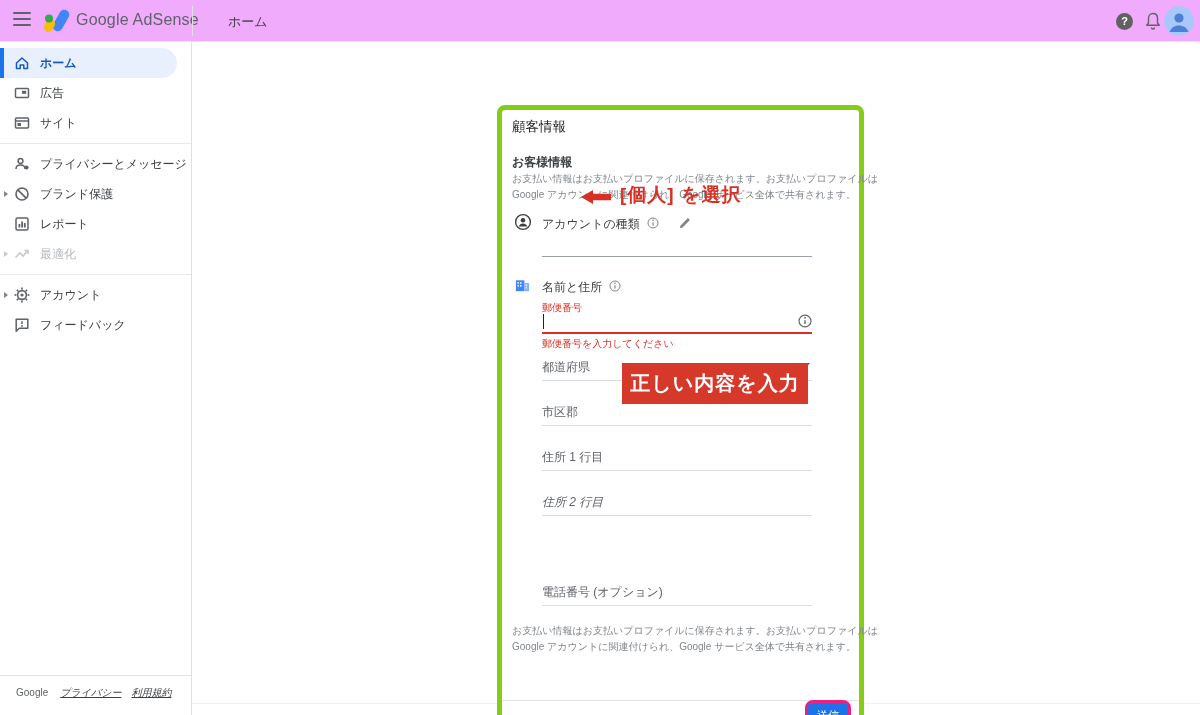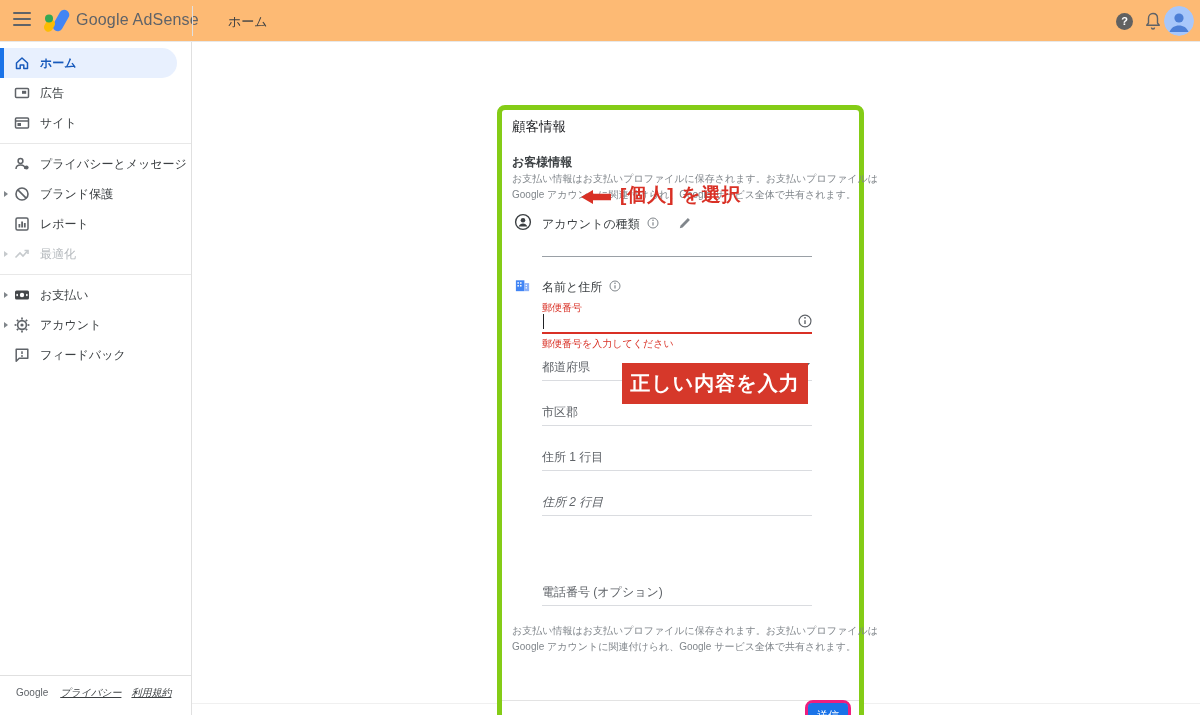--- a/index.html
+++ b/index.html
@@ -1,20 +1,20 @@
 <!DOCTYPE html>
 <html><head>
 <meta charset="utf-8">
 <style>
   * { margin:0; padding:0; box-sizing:border-box; }
   html,body { width:1200px; height:715px; overflow:hidden; background:#fff;
     font-family:"Liberation Sans","DejaVu Sans",sans-serif; color:#3c4043; }
 
   
-  .topbar { position:absolute; left:0; top:0; width:1200px; height:42px; background:#fdba74;
+  .topbar { position:absolute; left:0; top:0; width:1200px; height:42px; background:#f0abfc;
     border-bottom:1px solid #e8e8e8; z-index:30; }
   .hamburger { position:absolute; left:13px; top:12px; width:18px; height:14px; cursor:pointer; }
   .hamburger span { display:block; height:2px; background:#5f6368; margin-bottom:4px; border-radius:1px; }
   .logo { position:absolute; left:42px; top:9px; }
   .brand-text { position:absolute; left:76px; top:11px; font-size:16px; color:#5f6368; letter-spacing:.2px; }
   .tb-divider { position:absolute; left:192px; top:6px; width:1px; height:30px; background:#e0e0e0; }
   .tb-page-title { position:absolute; left:228px; top:13px; font-size:13px; color:#3c4043; }
   .help-btn { position:absolute; left:1116px; top:13px; width:17px; height:17px; border-radius:50%;
     background:#616161; color:#fff; font-size:11px; font-weight:bold; text-align:center; line-height:17px; cursor:pointer; }
   .bell-btn { position:absolute; left:1143px; top:11px; cursor:pointer; }
@@ -189,32 +189,20 @@
           <path d="M10.5 4.5 H14 V8" fill="none" stroke="#c6cacd" stroke-width="1.6"></path>
         </svg>
     </span>
     <span>最適化</span>
   </div>
   <div class="sb-divider"></div>
   <div class="sbitem">
     <span class="sb-caret"></span>
     <span class="sbicon">
       <svg width="16" height="16" viewBox="0 0 16 16">
-          <rect x="1" y="3.5" width="14" height="9" rx="1.5" fill="#44474a"></rect>
-          <circle cx="8" cy="8" r="2.2" fill="#fff"></circle>
-          <rect x="12.1" y="6.9" width="1.5" height="2.2" fill="#fff"></rect>
-          <rect x="2.4" y="6.9" width="1.5" height="2.2" fill="#fff"></rect>
-        </svg>
-    </span>
-    <span>お支払い</span>
-  </div>
-  <div class="sbitem">
-    <span class="sb-caret"></span>
-    <span class="sbicon">
-      <svg width="16" height="16" viewBox="0 0 16 16">
           <circle cx="8" cy="8" r="4.4" fill="none" stroke="#5f6368" stroke-width="1.6"></circle>
           <circle cx="8" cy="8" r="1.6" fill="#5f6368"></circle>
           <g stroke="#5f6368" stroke-width="1.7">
             <line x1="8" y1="0.6" x2="8" y2="2.4"></line>
             <line x1="8" y1="13.6" x2="8" y2="15.4"></line>
             <line x1="0.6" y1="8" x2="2.4" y2="8"></line>
             <line x1="13.6" y1="8" x2="15.4" y2="8"></line>
             <line x1="2.9" y1="2.9" x2="4.2" y2="4.2"></line>
             <line x1="11.8" y1="11.8" x2="13.1" y2="13.1"></line>
             <line x1="13.1" y1="2.9" x2="11.8" y2="4.2"></line>

